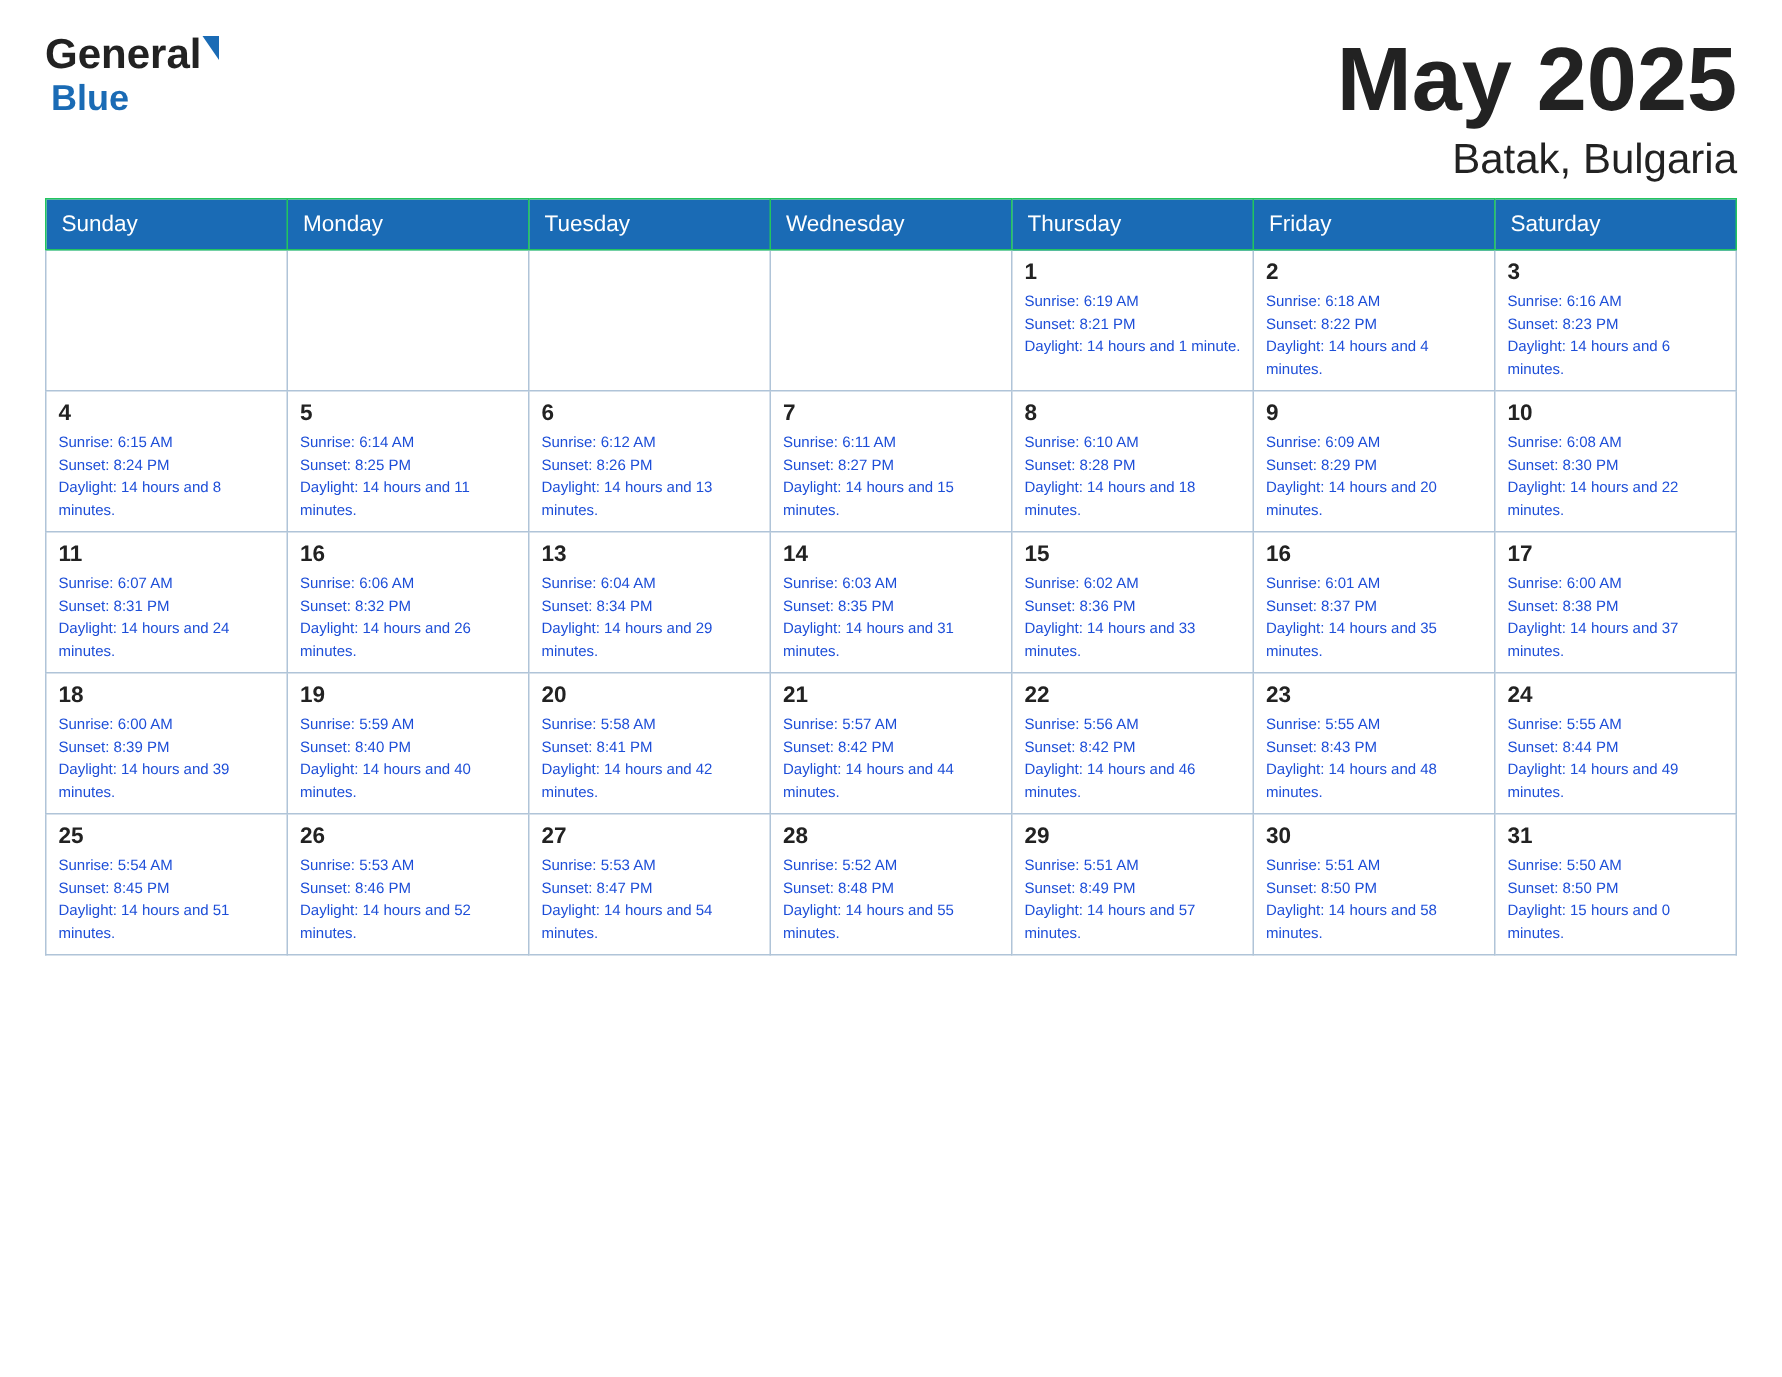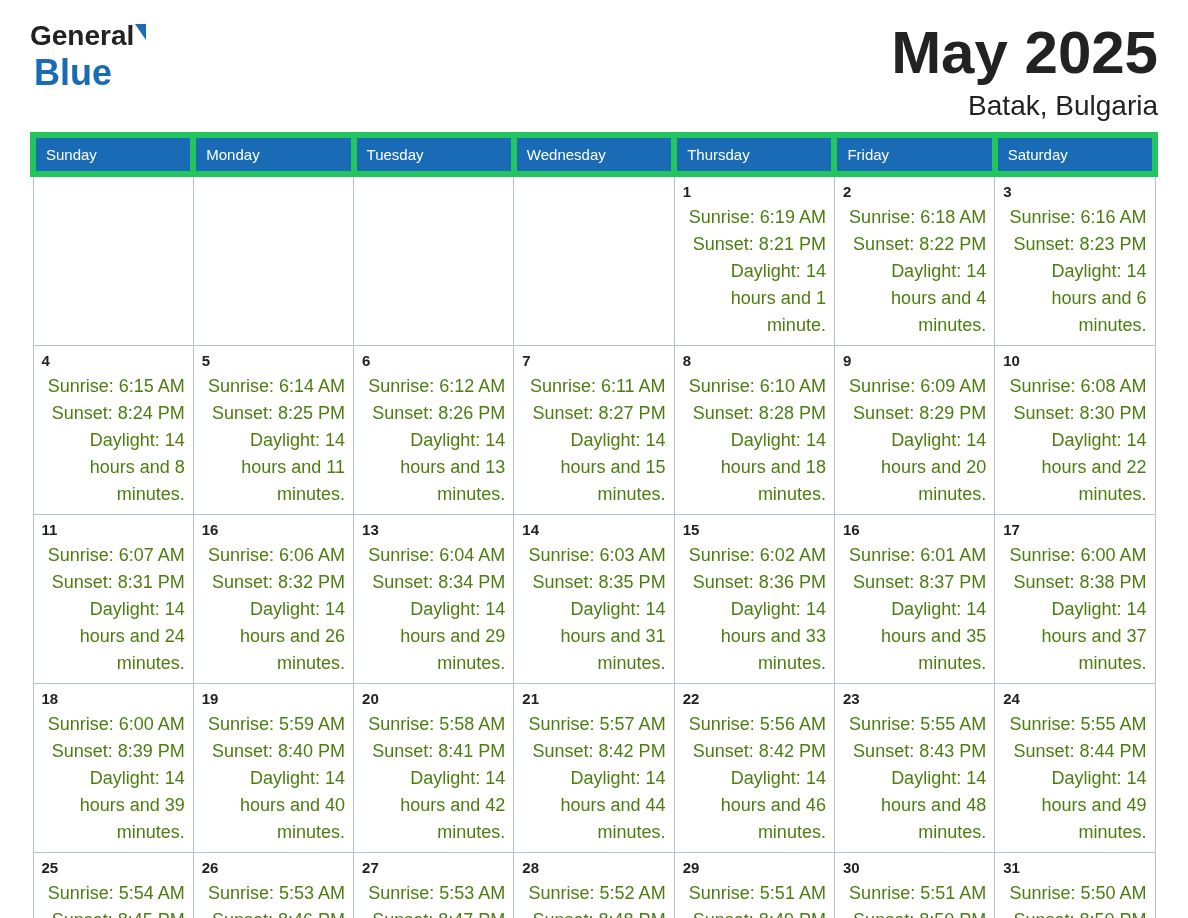--- a/index.html
+++ b/index.html
@@ -41,21 +41,21 @@
       border-collapse: collapse;
       margin-top: 10px;
     }
     .calendar-table th {
       background-color: #1a6bb5;
       color: #fff;
       font-size: 15px;
       font-weight: normal;
       padding: 8px 10px;
       text-align: left;
-      border: 6px solid #22c55e;
+      border: 1px solid #22c55e;
     }
     .calendar-table td {
       vertical-align: top;
       border: 1px solid #b0c4d8;
       padding: 6px 8px;
       width: calc(100% / 7);
       font-size: 13px;
       min-height: 100px;
       color: #222;
     }
@@ -63,36 +63,35 @@
       background: #fff;
     }
     .day-number {
       font-size: 15px;
       font-weight: bold;
       color: #222;
       margin-bottom: 4px;
       display: block;
     }
     .day-info {
-      font-size: 18px;
-      color: #4d7c0f;
+      font-size: 10px;
+      color: #1d4ed8;
       line-height: 1.5;
-      text-align: right;
     }
     .logo-wrapper {
       display: flex;
       align-items: center;
     }
     .logo-general {
       font-size: 28px;
       font-weight: bold;
       color: #222;
     }
     .logo-blue {
-      font-size: 36px;
+      font-size: 24px;
       font-weight: bold;
       color: #1a6bb5;
     }
     .logo-icon {
       display: inline-block;
       width: 0;
       height: 0;
       border-left: 11px solid transparent;
       border-right: 0px solid transparent;
       border-top: 16px solid #1a6bb5;

